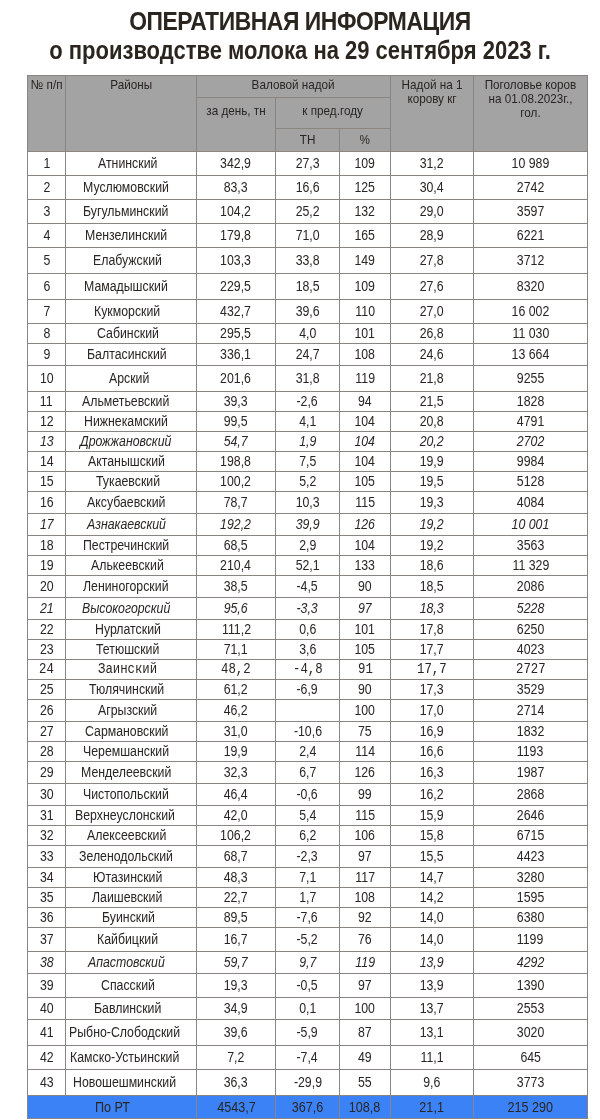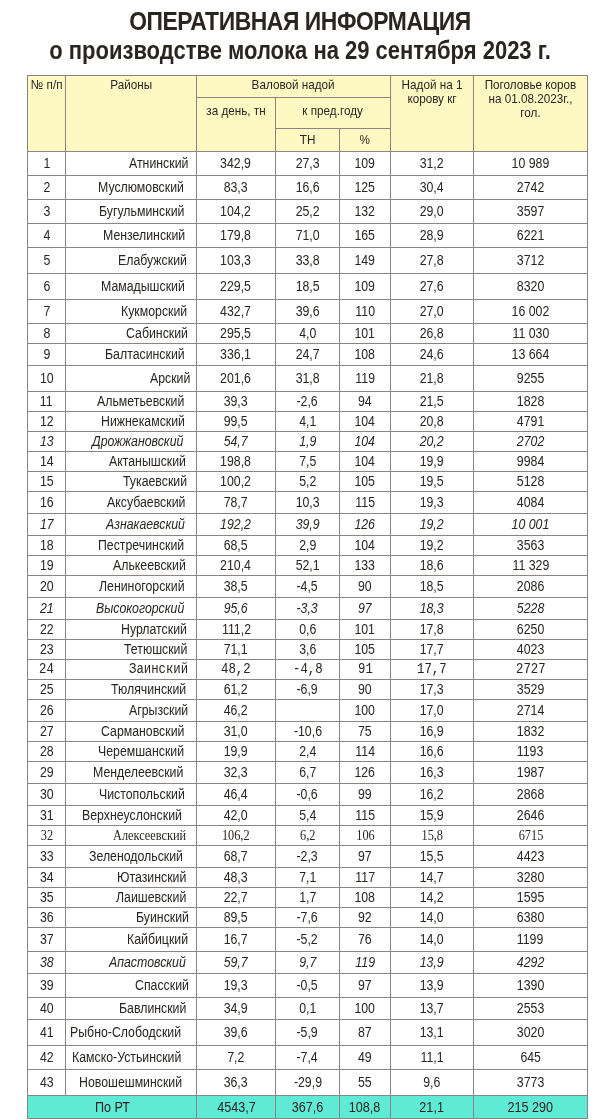--- a/index.html
+++ b/index.html
@@ -2,27 +2,27 @@
 <html><head>
 <meta charset="utf-8">
 <style>
   html,body{margin:0;padding:0;background:#fff;}
   body{width:600px;height:1120px;position:relative;font-family:"Liberation Sans","DejaVu Sans",sans-serif;color:#2a2522;overflow:hidden;}
   .title{position:absolute;left:0;width:600px;text-align:center;font-family:"Liberation Sans",sans-serif;color:#2b2520;}
   .t1{top:6px;font-size:26px;font-weight:bold;letter-spacing:-0.5px;transform:scaleX(0.88);}
   .t2{top:36px;font-size:25px;font-weight:bold;transform:scaleX(0.88);}
   table{position:absolute;left:27px;top:75px;width:560px;border-collapse:collapse;table-layout:fixed;font-size:14px;}
   td,th{border:1px solid #8a8580;padding:0;font-weight:normal;}
-  thead th{background:#fef9c3;font-size:13px;line-height:14px;vertical-align:top;padding-top:2px;transform-origin:center;}
+  thead th{background:#a3a3a3;font-size:13px;line-height:14px;vertical-align:top;padding-top:2px;transform-origin:center;}
   thead th span{display:inline-block;transform:scaleX(0.9);}
   tbody td{text-align:center;height:19px;line-height:19px;}
-  tbody td.name{text-align:right;padding-left:2px;}
+  tbody td.name{text-align:center;padding-left:2px;}
   tbody td span{display:inline-block;transform:scaleX(0.88);transform-origin:left center;}
   tbody td.c span{transform-origin:center;}
-  tfoot td{background:#5eead4;text-align:center;height:22px;line-height:22px;}
+  tfoot td{background:#3b82f6;text-align:center;height:22px;line-height:22px;}
   tfoot td span{display:inline-block;transform:scaleX(0.9);}
   .col-n{width:38px}.col-name{width:131px}.col-day{width:79px}.col-tn{width:64px}.col-pct{width:51px}.col-yield{width:83px}.col-cows{width:114px}
 </style>
 </head>
 <body>
 
 <div class="title t1">ОПЕРАТИВНАЯ ИНФОРМАЦИЯ</div>
 <div class="title t2">о производстве молока на 29 сентября 2023 г.</div>
 
 <table>
@@ -325,21 +325,21 @@
       </tr>
       <tr style="height: 20px;">
         <td class="c"><span>31</span></td>
         <td class="name"><span>Верхнеуслонский</span></td>
         <td class="c"><span>42,0</span></td>
         <td class="c"><span>5,4</span></td>
         <td class="c"><span>115</span></td>
         <td class="c"><span>15,9</span></td>
         <td class="c"><span>2646</span></td>
       </tr>
-      <tr style="height: 20px; font-family: Liberation Serif, serif;">
+      <tr style="height: 20px;">
         <td class="c"><span>32</span></td>
         <td class="name"><span>Алексеевский</span></td>
         <td class="c"><span>106,2</span></td>
         <td class="c"><span>6,2</span></td>
         <td class="c"><span>106</span></td>
         <td class="c"><span>15,8</span></td>
         <td class="c"><span>6715</span></td>
       </tr>
       <tr style="height: 22px;">
         <td class="c"><span>33</span></td>

